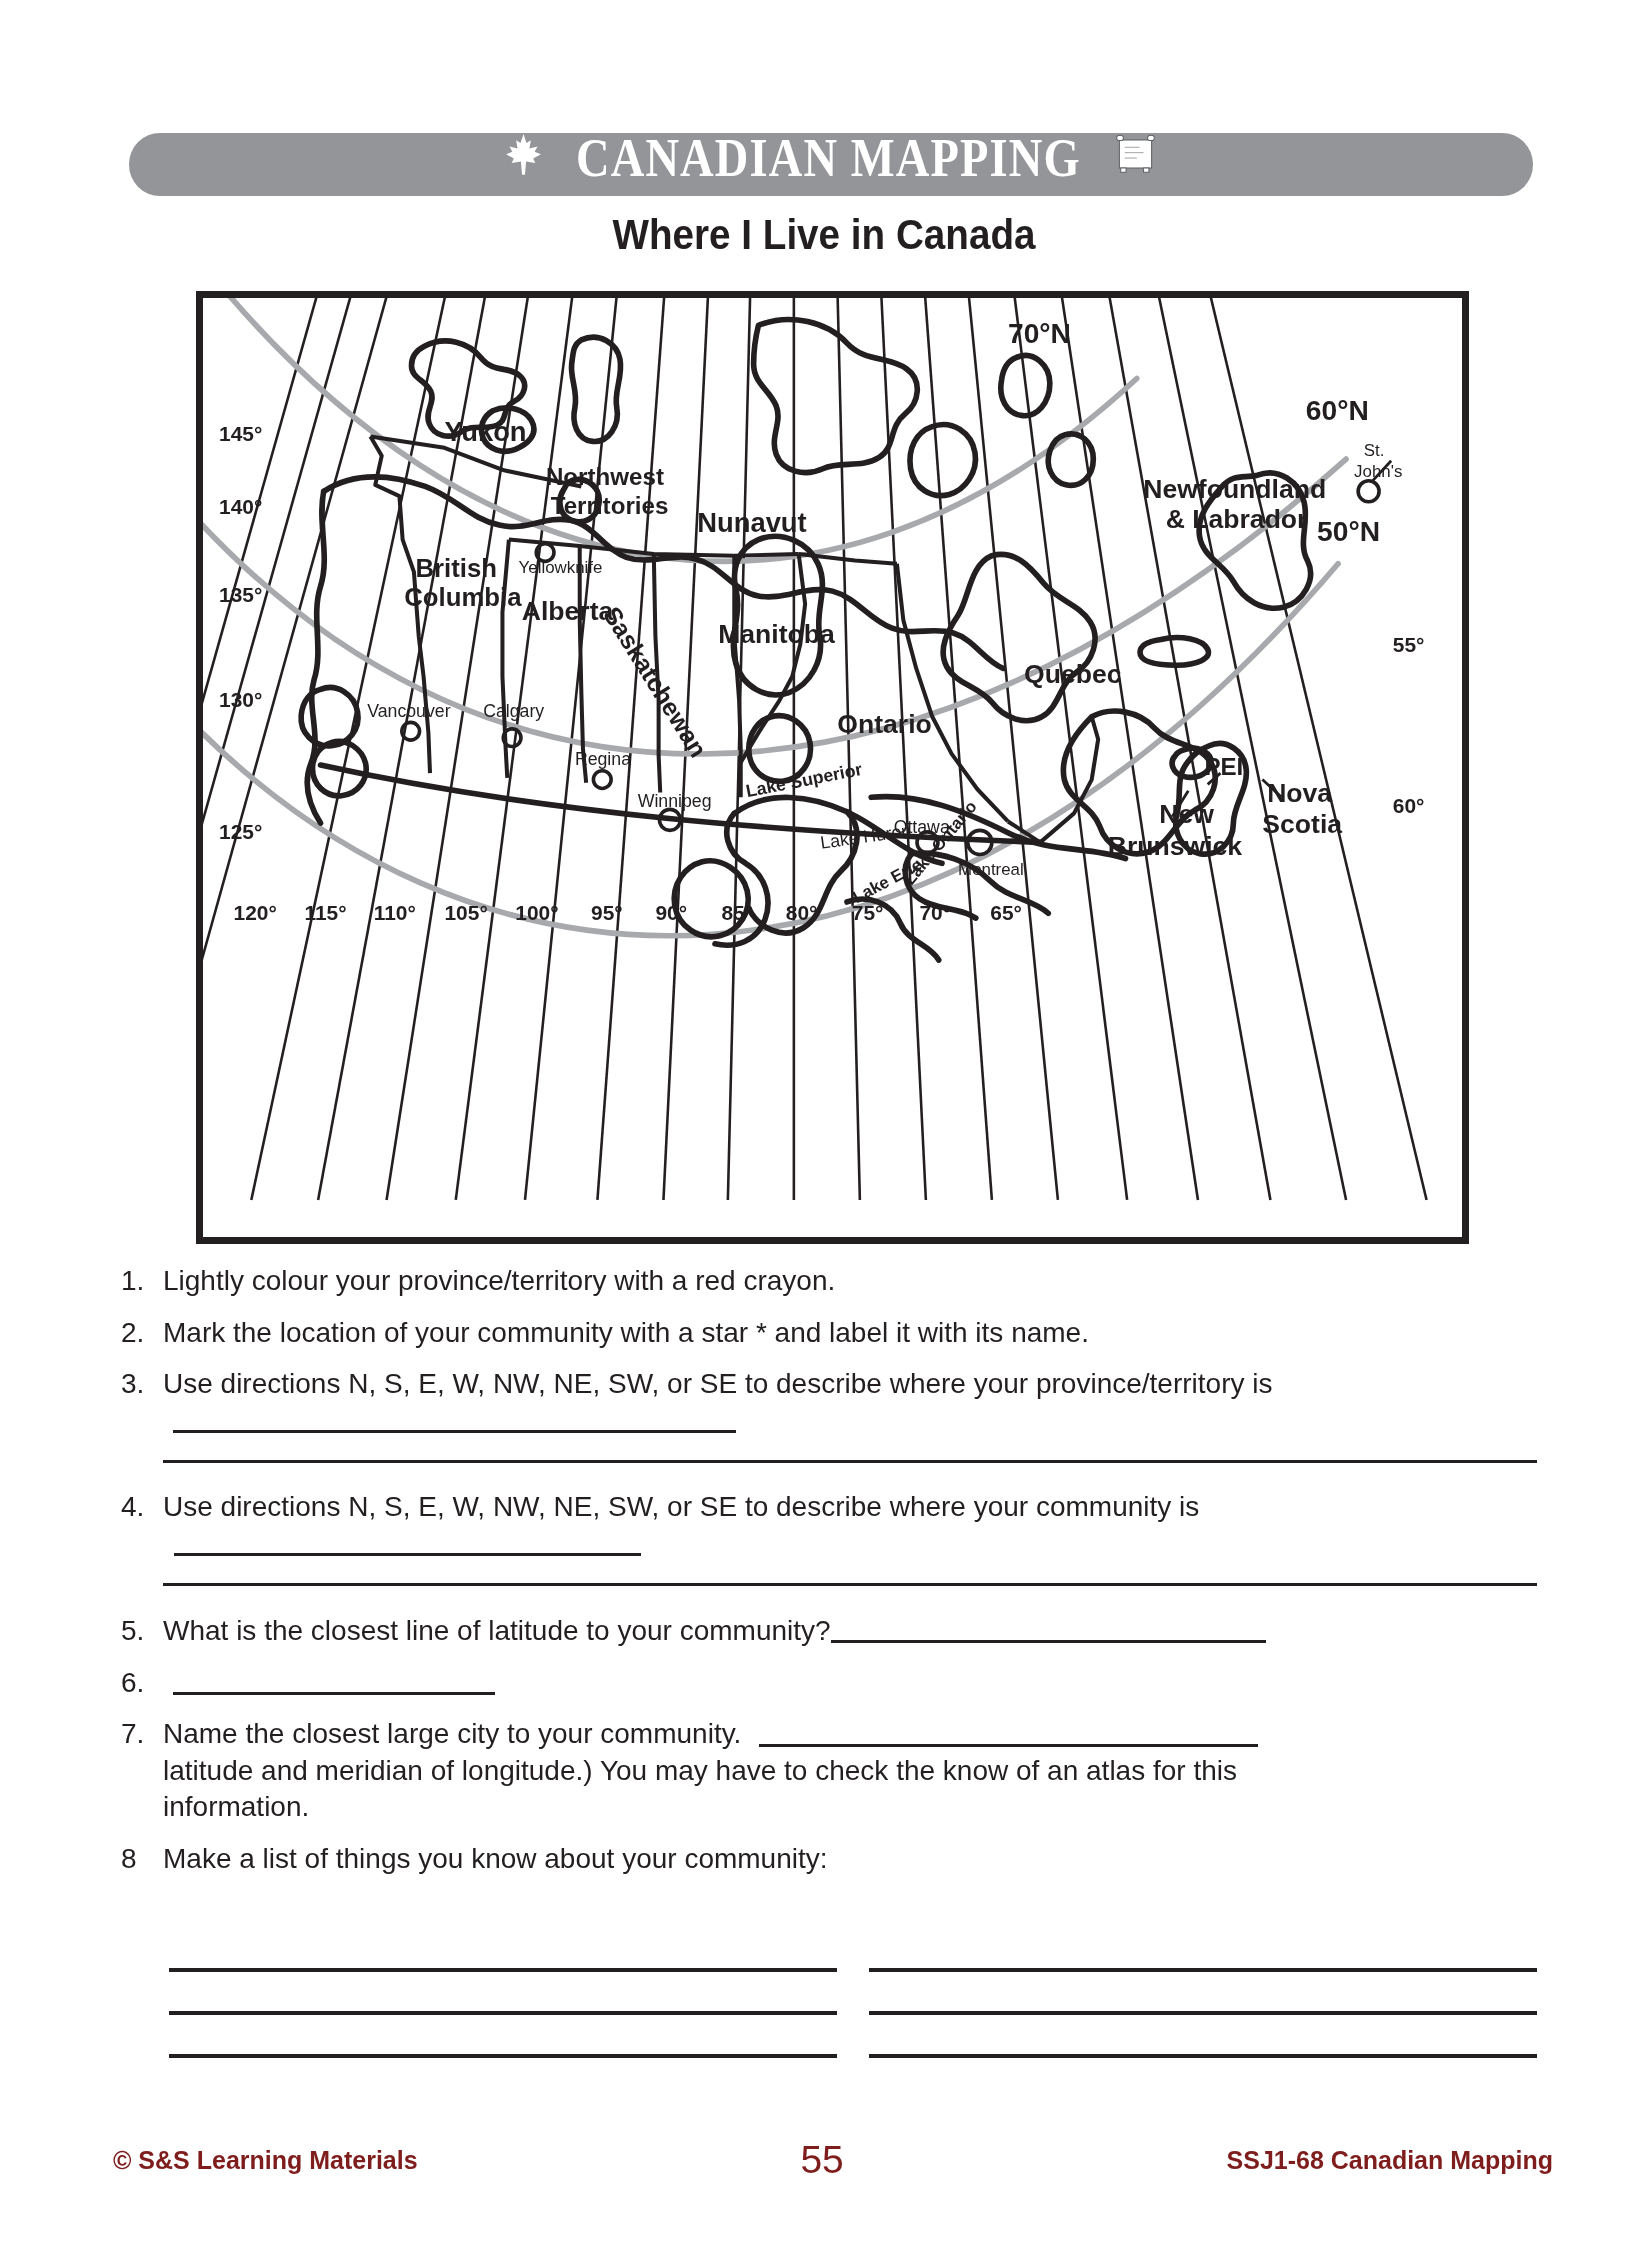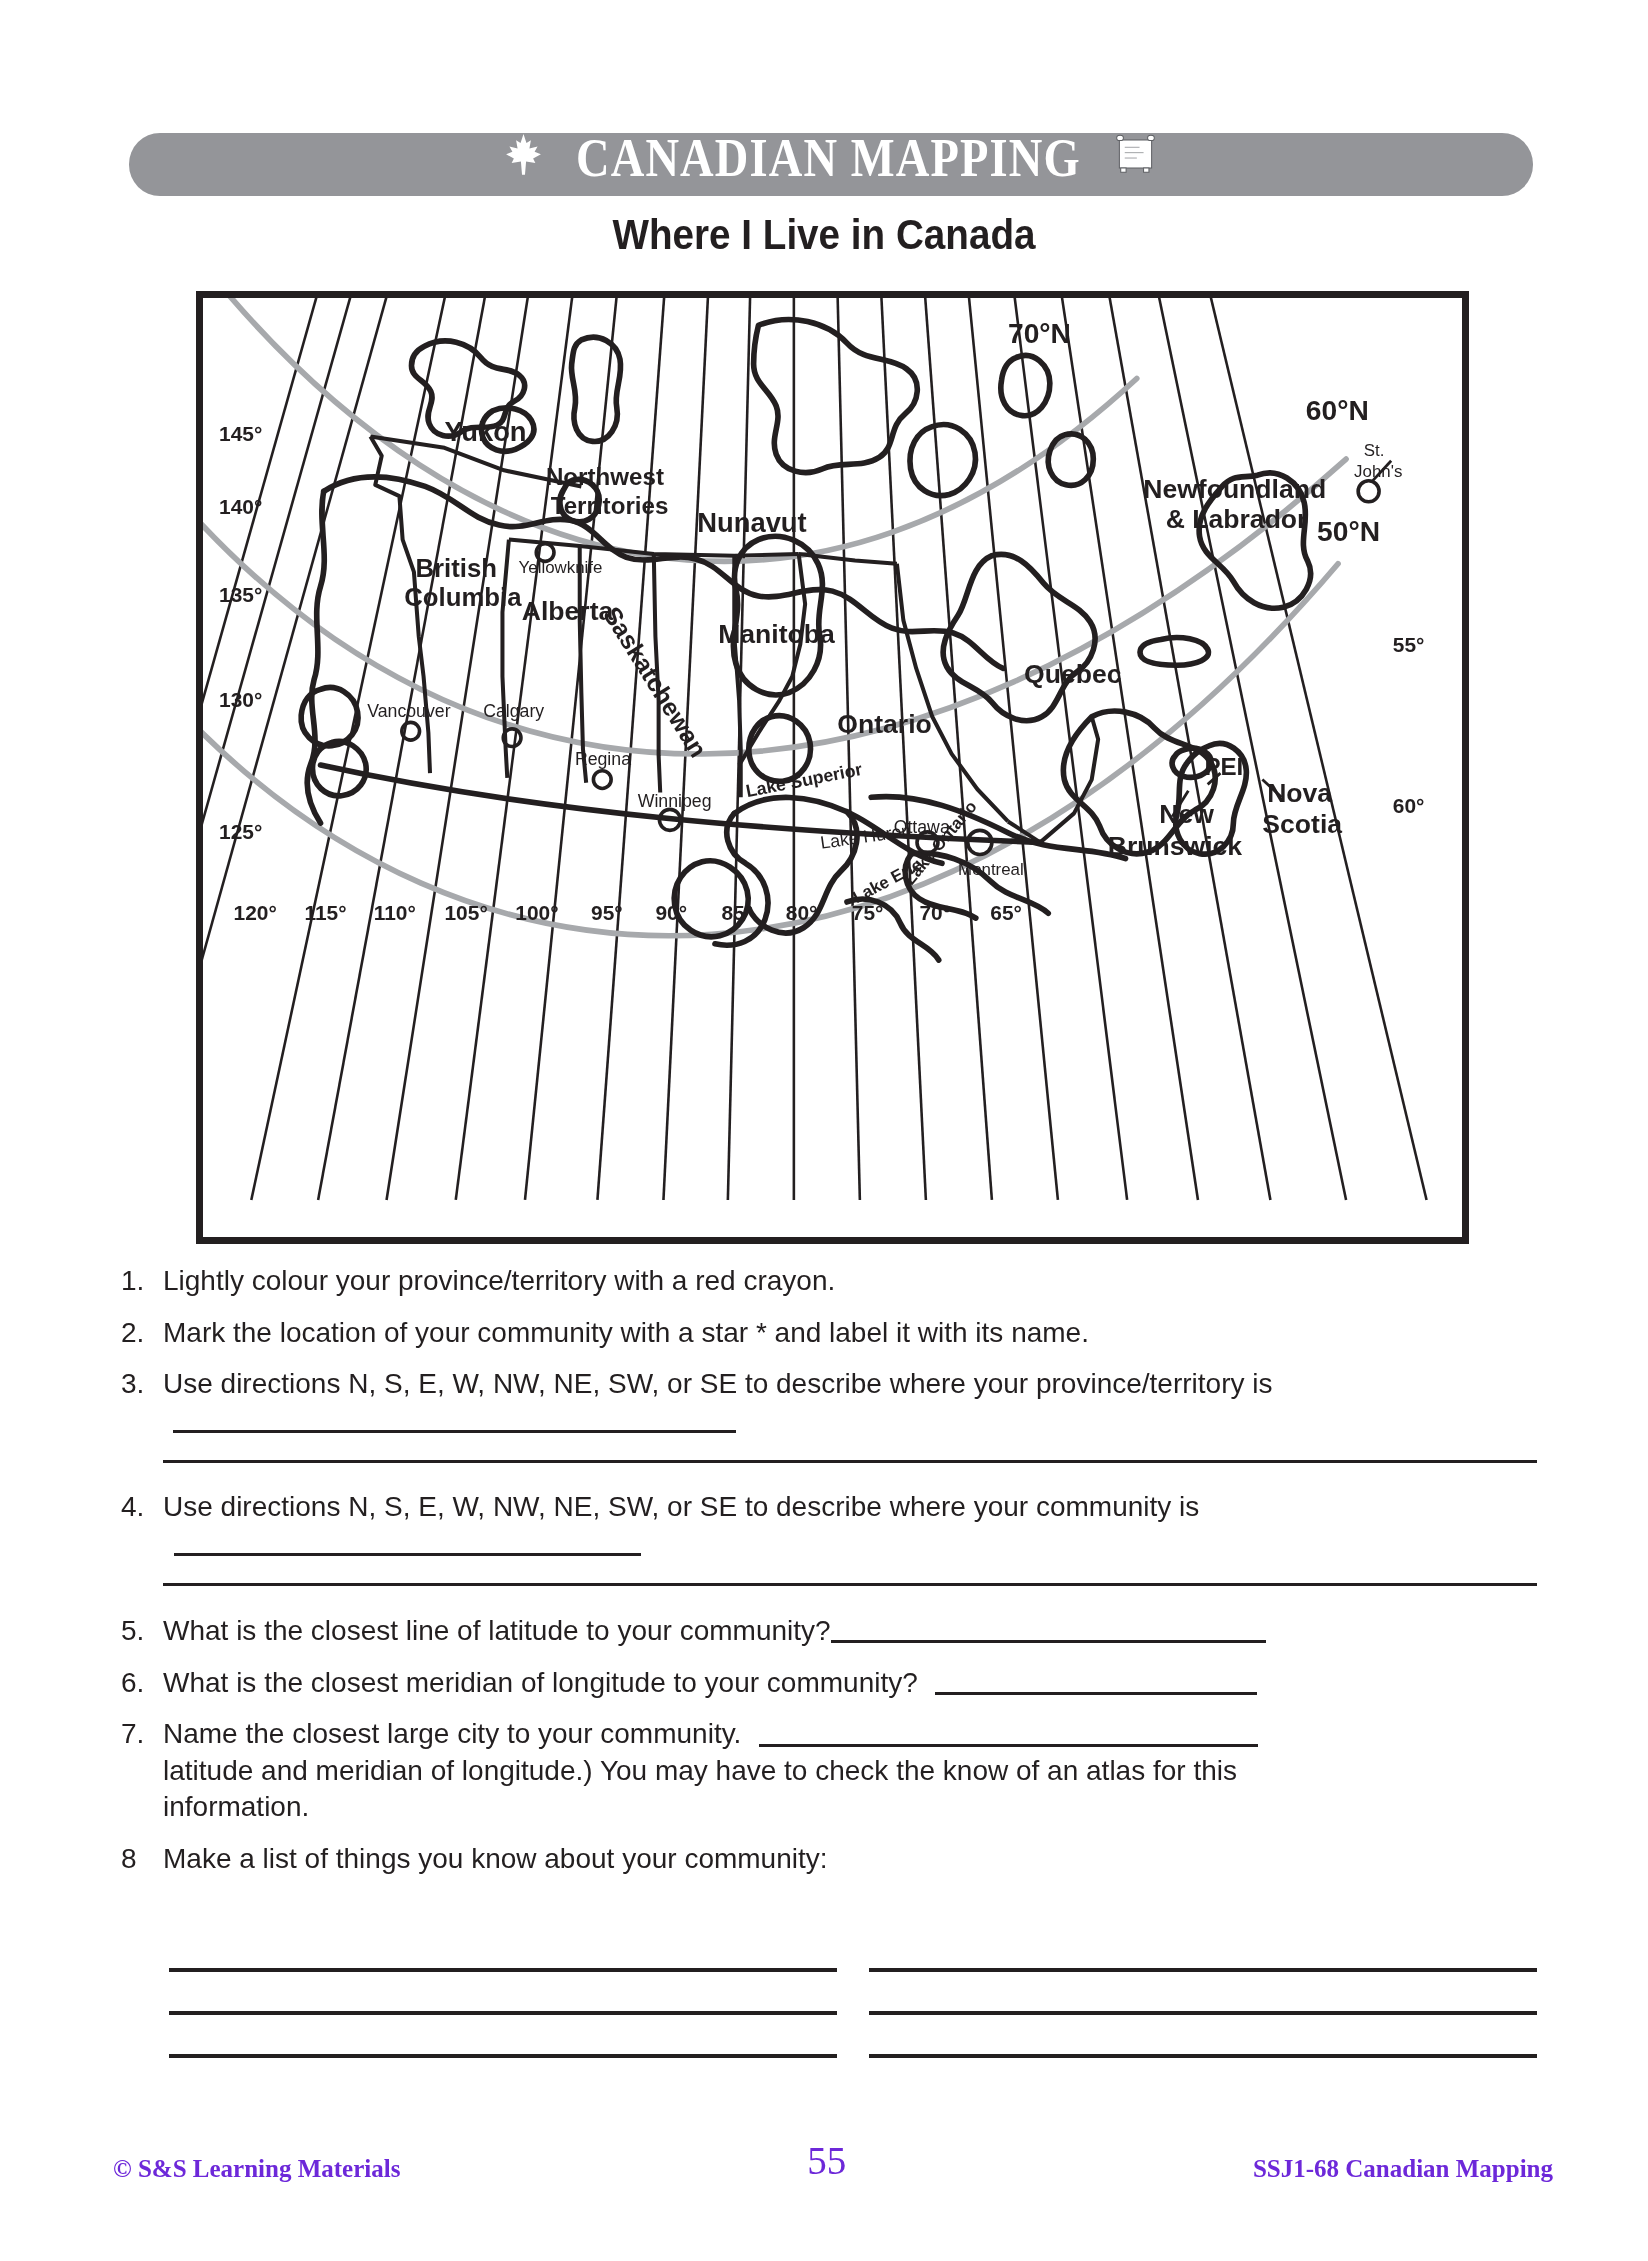--- a/index.html
+++ b/index.html
@@ -69,23 +69,23 @@
   
   .answer-lines{
     position:absolute;left:169px;top:1968px;width:1368px;
   }
   .line-row{display:flex;gap:32px;margin-bottom:39px;}
   .line-row .ln{flex:1;border-bottom:4px solid #231f20;height:0;}
 
   
   .footer{
     position:absolute;left:113px;top:2138px;width:1440px;
-    display:flex;align-items:flex-end;
-    font-family:Liberation Serif, serif;
-    font-weight:700;font-size:25px;color:#6d28d9;
+    display:flex;align-items:center;
+    font-family:Liberation Sans, sans-serif;
+    font-weight:700;font-size:25px;color:#7f1d1d;
   }
   .footer-left{flex:0 0 auto;}
   .footer-center{flex:1;text-align:center;font-weight:400;font-size:39px;}
   .footer-right{flex:0 0 auto;}
 
   
   .mp{font-family:"Liberation Sans", sans-serif;font-weight:700;fill:#231f20;}
   .mc{font-family:"Liberation Sans", sans-serif;font-weight:400;fill:#231f20;}
   .ml{font-family:"Liberation Sans", sans-serif;font-weight:700;fill:#231f20;}
   .grat{fill:none;stroke:#231f20;stroke-width:3.2;}
@@ -350,21 +350,20 @@
     <div class="q" style="margin-top:27px;">
       <div class="q-num">5.</div>
       <div class="q-body">
         <span class="txt">What is the closest line of latitude to your community?</span><span class="rule" style="width:435px;"></span>
       </div>
     </div>
 
     <div class="q">
       <div class="q-num">6.</div>
       <div class="q-body">
-        <span class="txt">What is the closest meridian of longitude to your community?</span>
         <span class="rule" style="width:322px;margin-left:9.7px;"></span>
       </div>
     </div>
 
     <div class="q">
       <div class="q-num">7.</div>
       <div class="q-body">
         <div>
           <span class="txt">Name the closest large city to your community.</span>
           <span class="rule" style="width:499px;margin-left:9.7px;"></span>

